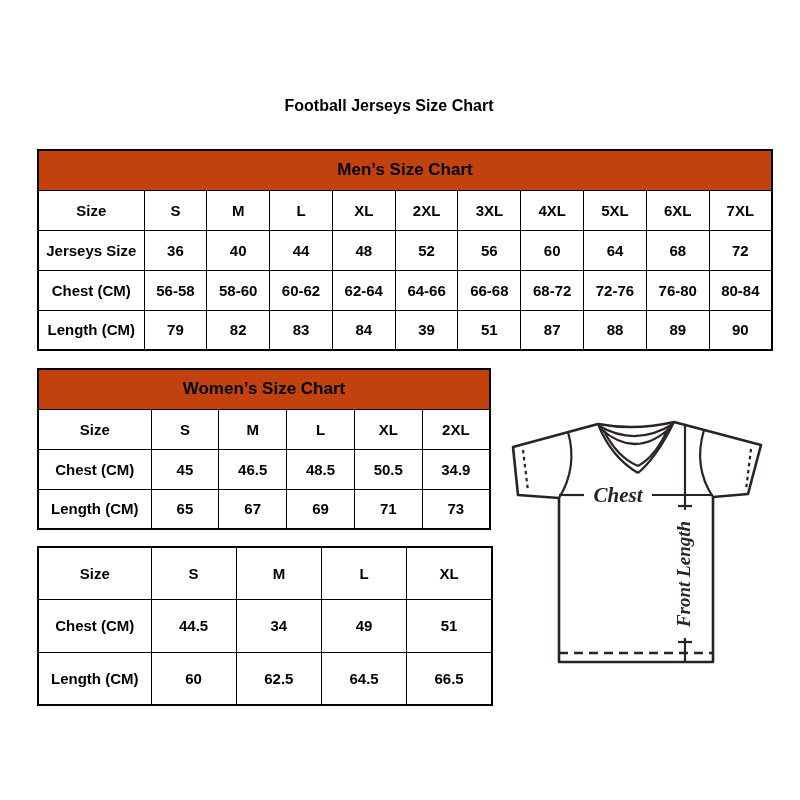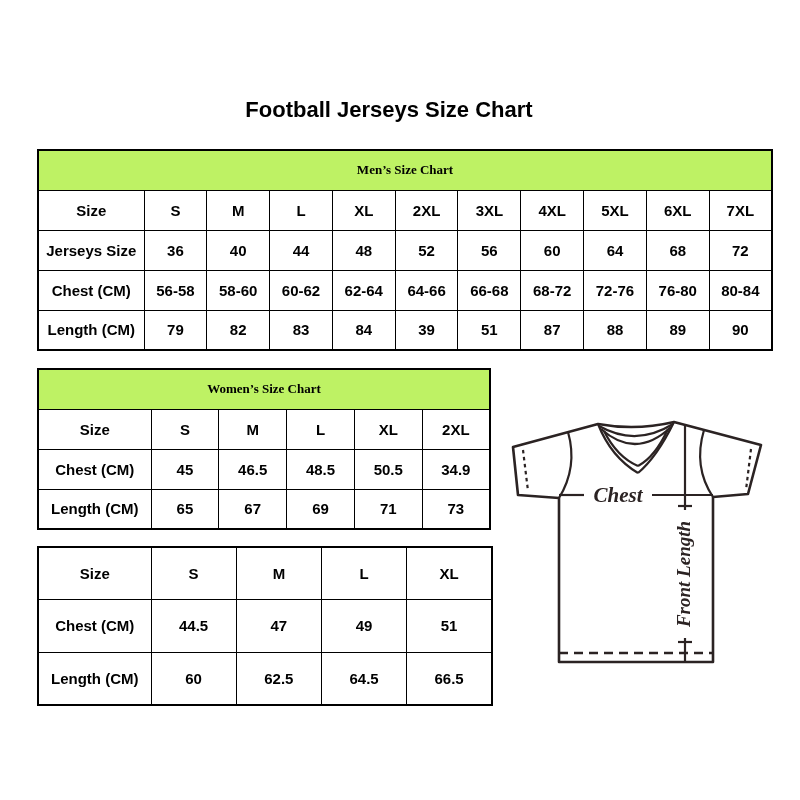--- a/index.html
+++ b/index.html
@@ -1,26 +1,26 @@
 <!DOCTYPE html>
 <html><head>
 <meta charset="utf-8">
 <style>
   html,body{margin:0;padding:0;background:#fff;}
   .page{position:relative;width:800px;height:800px;background:#ffffff;overflow:hidden;
         font-family:"Liberation Sans",sans-serif;color:#000;}
   .title{position:absolute;top:97px;left:0;width:778px;text-align:center;
-         font-size:22px;font-weight:bold;}
+         font-size:16px;font-weight:bold;}
   .twrap{position:absolute;}
   table{border-collapse:collapse;table-layout:fixed;width:100%;height:100%;
         border:2px solid #000;}
   td{border:1.5px solid #000;text-align:center;vertical-align:middle;
      font-weight:bold;font-size:15px;padding:0;overflow:hidden;white-space:nowrap;}
   tr{height:40px;}
-  tr.band td{background:#bef264;font-size:13px;font-family:Liberation Serif, serif;}
+  tr.band td{background:#c2410c;font-size:17px;}
   .jwrap{position:absolute;left:505px;top:412px;width:275px;height:260px;}
   .jwrap svg{display:block;width:100%;height:100%;}
   .jersey-text{font-family:"Liberation Serif",serif;font-style:italic;font-weight:bold;
                fill:#2b2323;}
 </style>
 </head>
 <body>
 
 <div class="page">
 
@@ -156,21 +156,21 @@
           <tr>
             <td>Size</td>
             <td>S</td>
             <td>M</td>
             <td>L</td>
             <td>XL</td>
           </tr>
           <tr>
             <td>Chest (CM)</td>
             <td>44.5</td>
-            <td>47</td>
+            <td>34</td>
             <td>49</td>
             <td>51</td>
           </tr>
           <tr>
             <td>Length (CM)</td>
             <td>60</td>
             <td>62.5</td>
             <td>64.5</td>
             <td>66.5</td>
           </tr>

